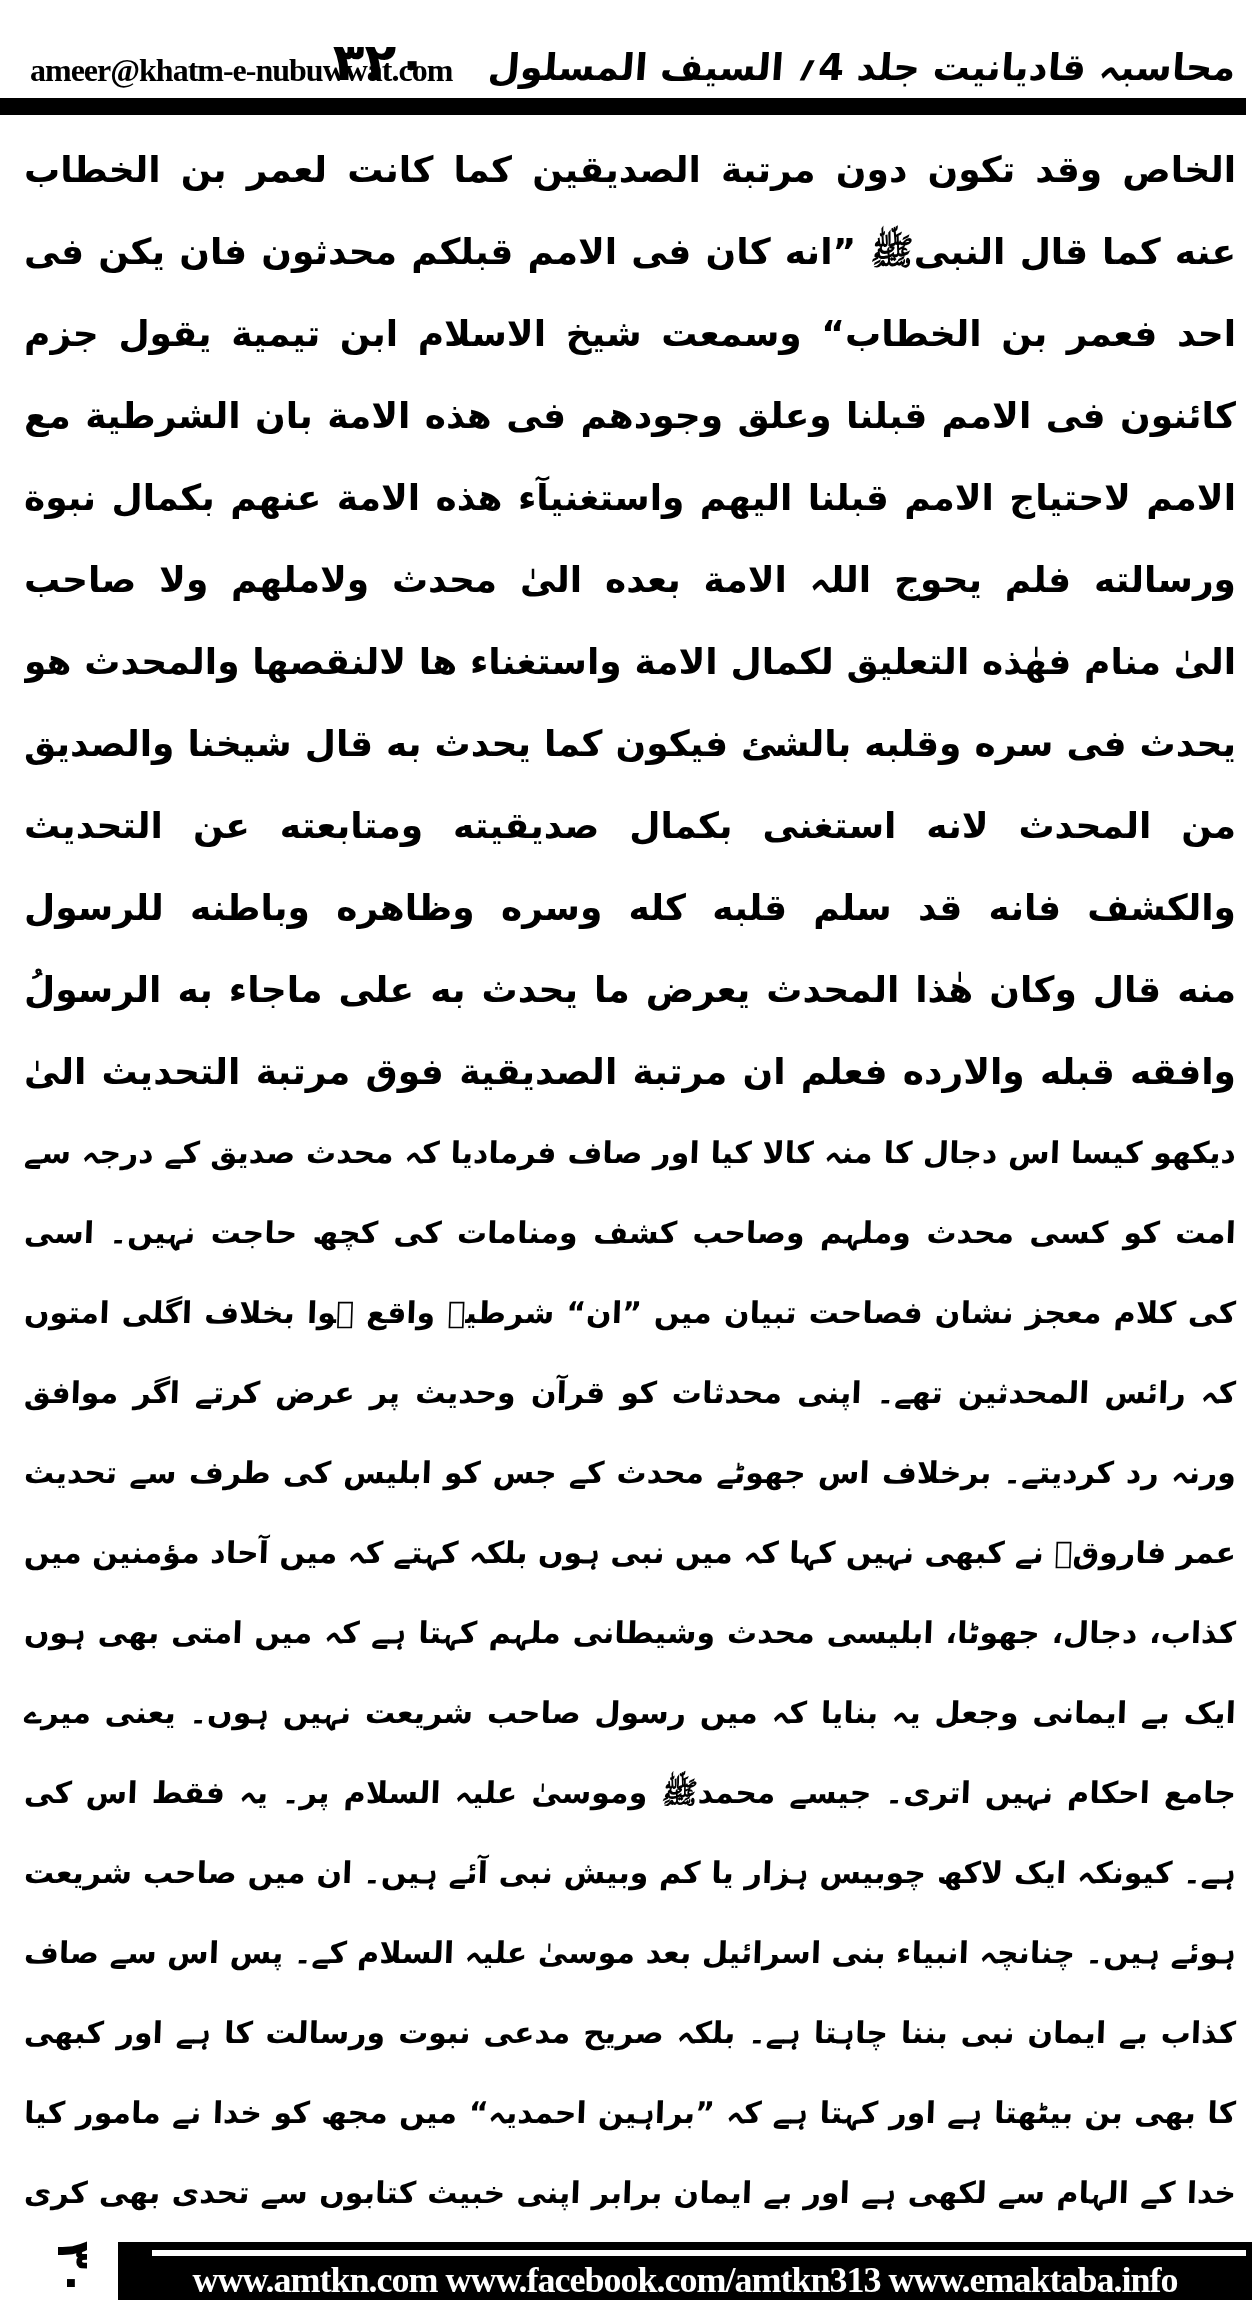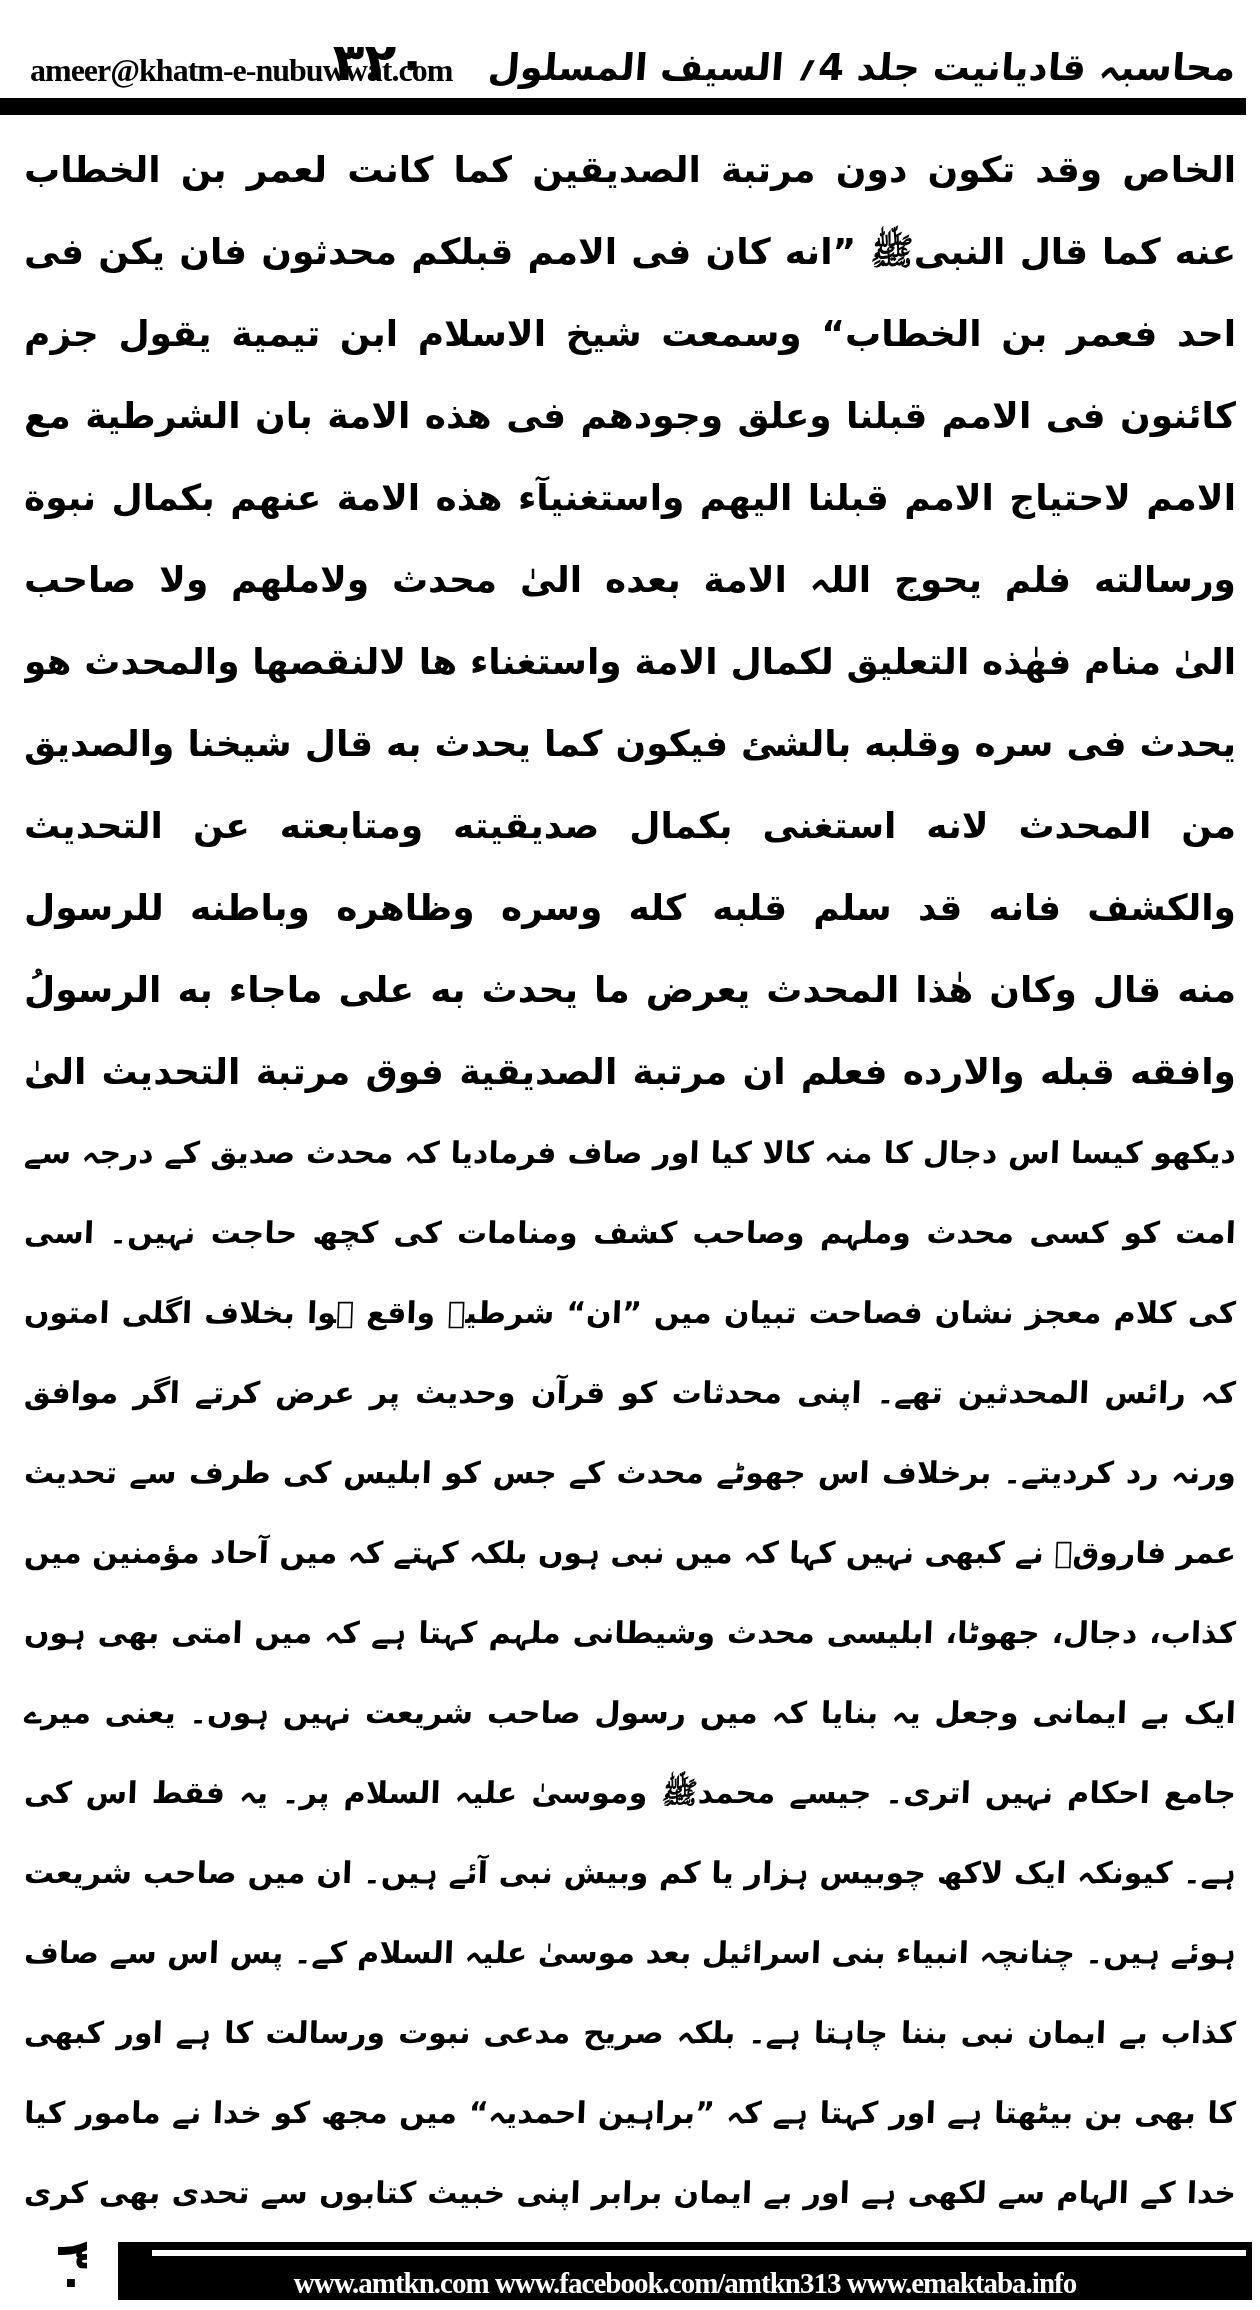--- a/index.html
+++ b/index.html
@@ -67,21 +67,21 @@
   .footer-bar{
     position:absolute;left:118px;right:8px;top:0;bottom:0;
     background:#000;
   }
   .footer-white-line{
     position:absolute;top:8px;left:34px;right:6px;height:6px;background:#fff;
   }
   .footer-links{
     position:absolute;left:0;right:0;bottom:2px;text-align:center;
     color:#fff;font-family:"Liberation Serif",serif;font-weight:bold;
-    font-size:29px;line-height:1;letter-spacing:-1px;white-space:nowrap;
+    font-size:36px;line-height:1;letter-spacing:-1px;white-space:nowrap;
   }
 </style>
 </head>
 <body>
 
 <div class="header">
   <div class="email">ameer@khatm-e-nubuwwat.com</div>
   <div class="pagenum">۳۲۰</div>
   <div class="book-title">محاسبہ قادیانیت جلد 4؍ السیف المسلول</div>
 </div>

